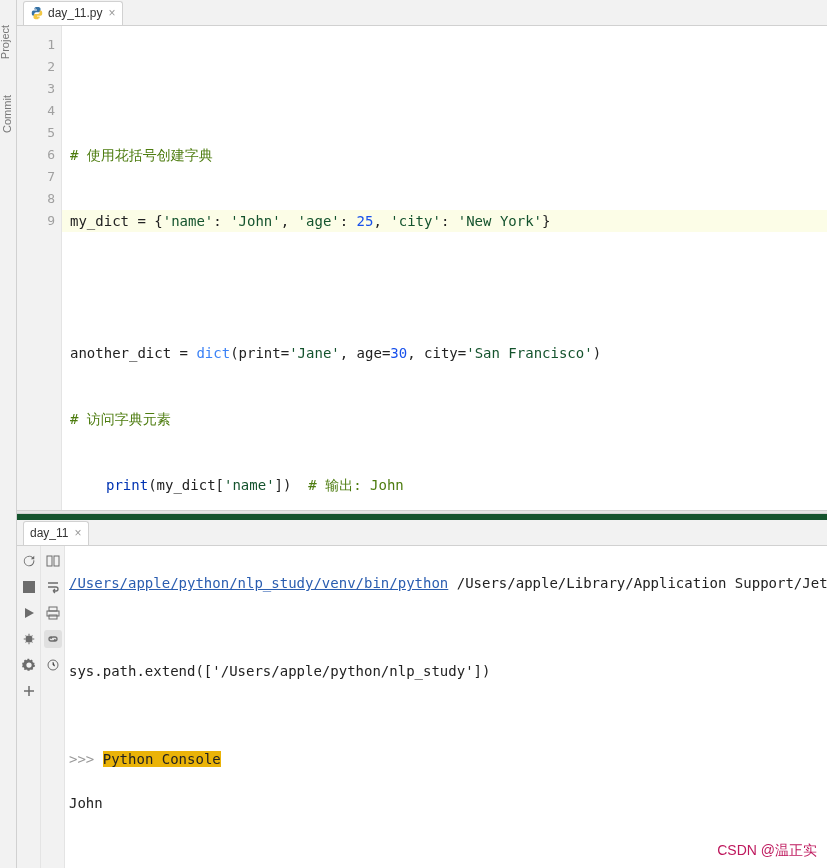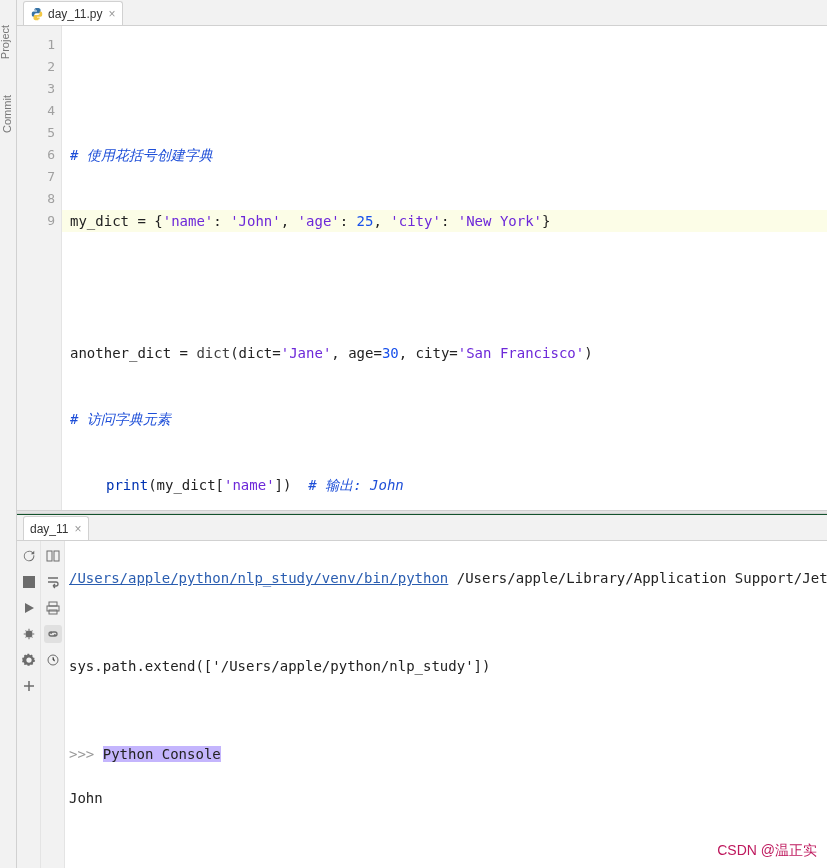--- a/index.html
+++ b/index.html
@@ -38,21 +38,21 @@
     flex: 1;
     display: flex;
     flex-direction: column;
     min-width: 0;
   }
   
   .tabbar {
     height: 26px;
     background: #f2f2f2;
     display: flex;
-    align-items: flex-end;
+    align-items: center;
     border-bottom: 1px solid #d1d1d1;
     padding-left: 6px;
   }
   .tab {
     height: 24px;
     display: flex;
     align-items: center;
     padding: 0 6px 0 6px;
     background: #fff;
     border: 1px solid #d1d1d1;
@@ -101,39 +101,39 @@
   .cursor-line {
     position: absolute;
     left: 0; right: 0;
     height: 22px;
     top: 184px;
     background: #fcfde7;
     z-index: 0;
   }
   .code-lines { position: relative; z-index: 1; }
   .code-line { height: 22px; }
-  .tok-comment-cn { color: #1d4ed8; font-style: italic; }
-  .tok-str { color: #6d28d9; }
+  .tok-comment-cn { color: #4d7c0f; }
+  .tok-str { color: #14532d; }
   .tok-num { color: #1750eb; }
   .tok-fn { color: #0033b3; margin-left: 36px; }
-  .tok-builtin { color: #404040; }
+  .tok-builtin { color: #3b82f6; }
   
   .splitter {
     height: 4px;
     background: #e4e4e4;
     border-top: 1px solid #d1d1d1;
     border-bottom: 1px solid #d1d1d1;
     cursor: row-resize;
   }
   
   .console-panel {
     height: 354px;
     display: flex;
     flex-direction: column;
-    border-top: 1px solid #14532d;
+    border-top: 6px solid #14532d;
   }
   .console-body {
     flex: 1;
     display: flex;
     min-height: 0;
   }
   .toolcol {
     width: 24px;
     background: #f2f2f2;
     border-right: 1px solid #e4e4e4;
@@ -165,21 +165,21 @@
     flex: 1;
     font-family: "Menlo","Consolas",monospace;
     font-size: 14px;
     line-height: 22px;
     padding: 4px 0 0 4px;
     white-space: pre;
     color: #222;
     overflow: hidden;
   }
   .console-link { color: #2a5db0; text-decoration: underline; text-align: right; }
-  .sel-bg { background: #c4b5fd; text-align: right; }
+  .sel-bg { background: #eab308; text-align: right; }
   .watermark {
     position: fixed;
     bottom: 8px;
     right: 10px;
     color: #be185d;
     font-size: 14px;
   }
   svg { display: block; }
   .bug { color: #5c9e4c; }
   .play { color: #4caf50; }
@@ -219,21 +219,21 @@
         <div>7</div>
         <div>8</div>
         <div>9</div>
       </div>
       <div class="editor">
         <div class="cursor-line"></div>
         <div class="code-lines">
           <div class="code-line"><span class="tok-comment-cn"># 使用花括号创建字典</span></div>
           <div class="code-line"><span>my_dict = {</span><span class="tok-str">'name'</span><span>: </span><span class="tok-str">'John'</span><span>, </span><span class="tok-str">'age'</span><span>: </span><span class="tok-num">25</span><span>, </span><span class="tok-str">'city'</span><span>: </span><span class="tok-str">'New York'</span><span>}</span></div>
           <div class="code-line"></div>
-          <div class="code-line"><span>another_dict = </span><span class="tok-builtin">dict</span><span>(dict=</span><span class="tok-str">'Jane'</span><span>, age=</span><span class="tok-num">30</span><span>, city=</span><span class="tok-str">'San Francisco'</span><span>)</span></div>
+          <div class="code-line"><span>another_dict = </span><span class="tok-builtin">dict</span><span>(print=</span><span class="tok-str">'Jane'</span><span>, age=</span><span class="tok-num">30</span><span>, city=</span><span class="tok-str">'San Francisco'</span><span>)</span></div>
           <div class="code-line"><span class="tok-comment-cn"># 访问字典元素</span></div>
           <div class="code-line"><span class="tok-fn">print</span><span>(my_dict[</span><span class="tok-str">'name'</span><span>])  </span><span class="tok-comment-cn"># 输出: John</span></div>
           <div class="code-line"></div>
         </div>
       </div>
     </div>
 
     <div class="splitter"></div>
 
     <div class="console-panel">

